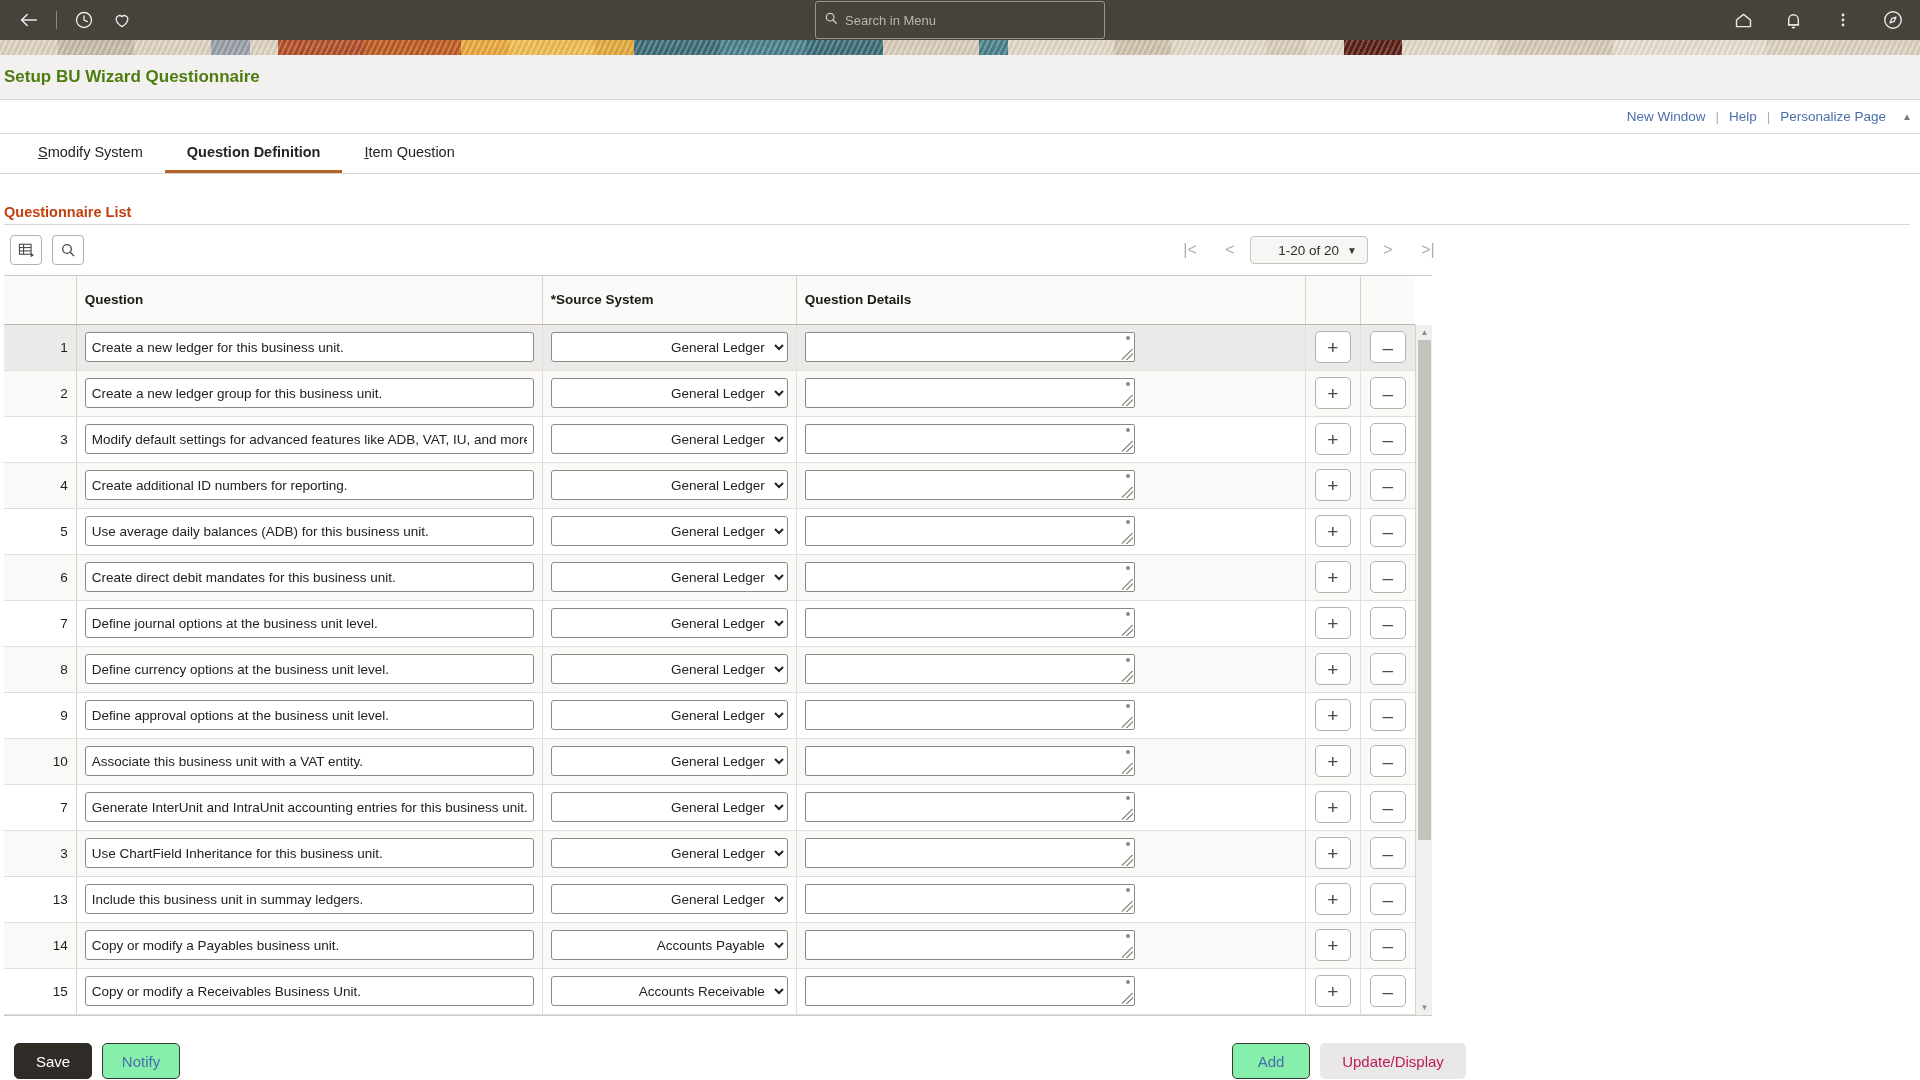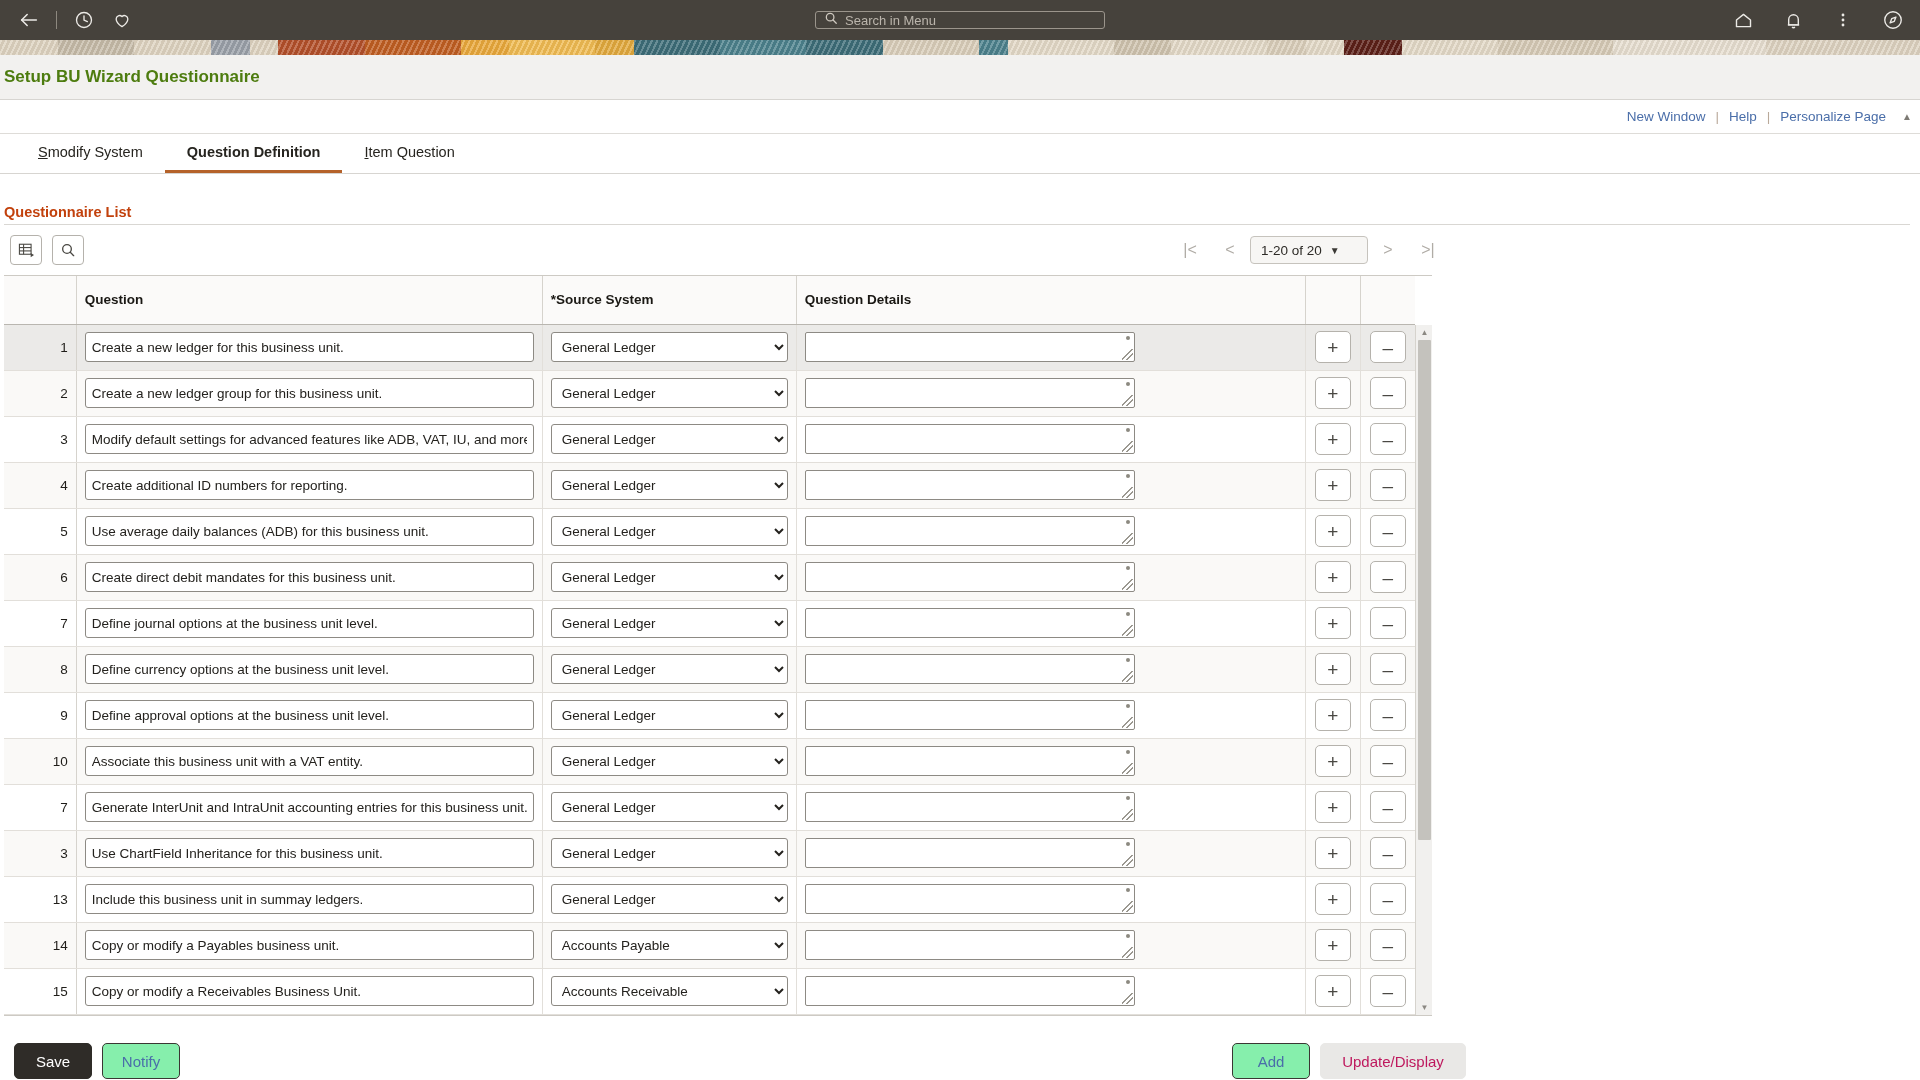--- a/index.html
+++ b/index.html
@@ -24,21 +24,21 @@
     width: 34px; height: 34px;
     display: flex; align-items: center; justify-content: center;
     cursor: pointer;
   }
   .tb-btn svg { display: block; }
   .tb-divider {
     width: 1px; height: 18px; background: #8d887f; margin: 0 6px;
   }
   .search-wrap {
     position: absolute; left: 50%; transform: translateX(-50%);
-    width: 290px; height: 18px;
+    width: 290px; height: 38px;
     border: 1px solid #9b958c; border-radius: 3px;
     display: flex; align-items: center; padding: 0 8px; gap: 7px;
   }
   .search-wrap input {
     background: transparent; border: 0; outline: 0;
     color: #ded9d1; font-size: 13px;
     font-family: "Liberation Sans", sans-serif;
     width: 100%; padding: 0;
   }
   .search-wrap input::placeholder { color: #bbb5ac; }
@@ -153,21 +153,21 @@
   .pg-arrow {
     width: 40px; height: 28px;
     display: flex; align-items: center; justify-content: center;
     color: #b0aca6; font-size: 16px; cursor: pointer;
     font-family: "Liberation Sans", sans-serif;
   }
   .pg-select {
     border: 1px solid #c6c3bd; border-radius: 4px;
     background: #f7f6f4;
     height: 28px; min-width: 118px;
-    display: flex; align-items: center; justify-content: flex-start; gap: 8px;
+    display: flex; align-items: center; justify-content: flex-end; gap: 8px;
     font-size: 13.5px; color: #2d2b27; cursor: pointer;
     padding: 0 10px;
   }
   .pg-caret { font-size: 10px; color: #3b3935; }
 
   
   .grid-wrap {
     margin-left: 4px;
     width: 1428px;
     border-top: 1px solid #cdcac4;
@@ -225,20 +225,21 @@
   }
   select.cell-select {
     width: 100%; height: 30px;
     border: 1px solid #8d8a84; border-radius: 3px;
     padding: 0 6px;
     font-size: 13.5px;
     font-family: "Liberation Sans", sans-serif;
     color: #24221e;
     background: #ffffff;
     outline: none;
+    text-align: right;
   }
   .ta-wrap { position: relative; width: 330px; }
   textarea.cell-textarea {
     width: 330px; height: 30px;
     border: 1px solid #8d8a84; border-radius: 2px;
     background: #ffffff;
     resize: none;
     font-size: 13.5px;
     font-family: "Liberation Sans", sans-serif;
     padding: 4px 16px 4px 6px;

